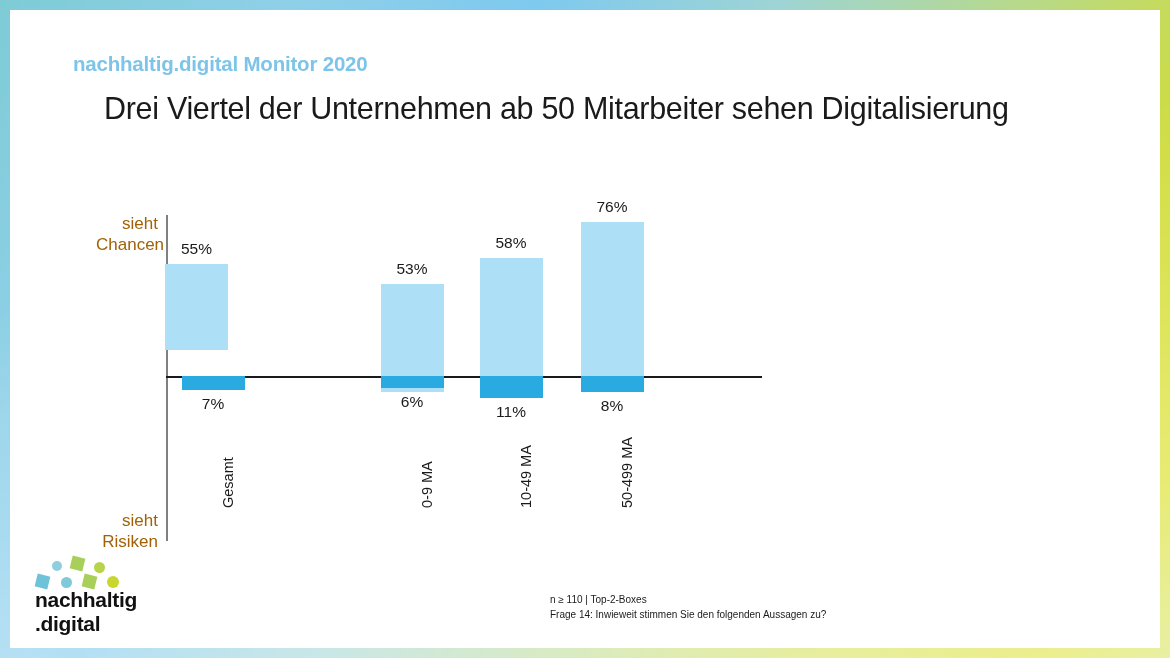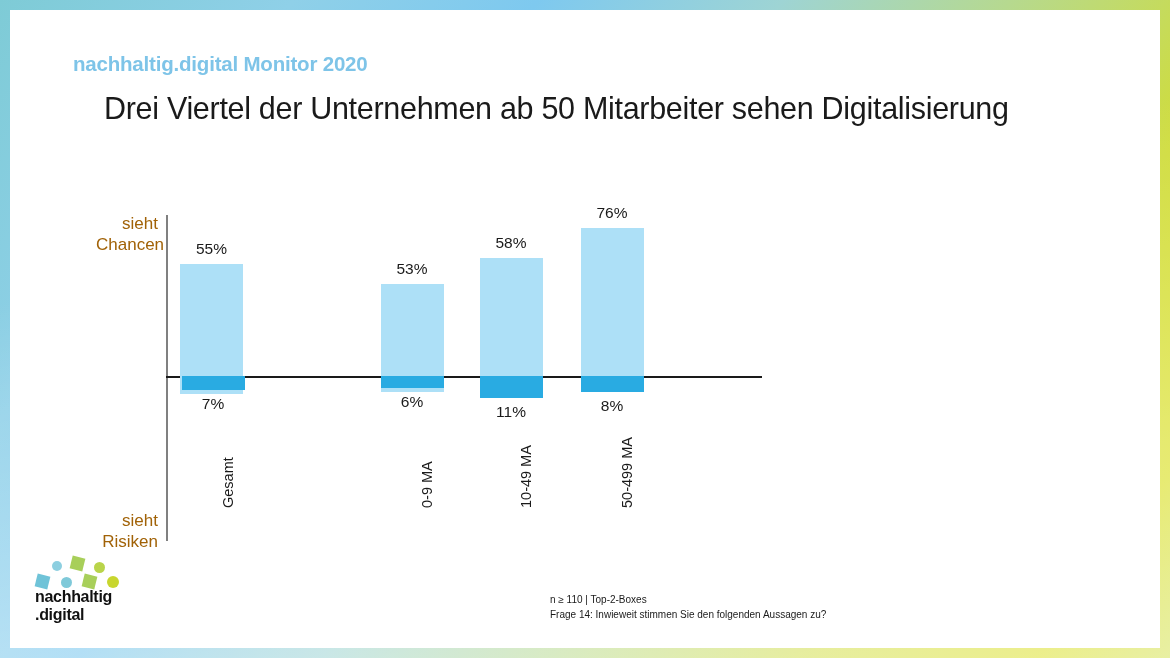--- a/index.html
+++ b/index.html
@@ -153,21 +153,21 @@
     height: 72px;
   }
   .logo-dots { position: absolute; left: 0; top: 0; width: 100px; height: 36px; }
   .dot { position: absolute; }
   .dot.circ { border-radius: 50%; }
   .dot.sq { transform: rotate(14deg); }
   .logo-text {
     position: absolute;
     left: 0;
     top: 33px;
-    font-size: 16px;
+    font-size: 21px;
     font-weight: bold;
     color: #111111;
     line-height: 1.14;
     letter-spacing: -0.3px;
   }
   .logo-text span { display: block; }
 
   .footer-left {
     position: absolute;
     left: 119px;
@@ -207,21 +207,21 @@
         <span>sieht</span>
         <span>Chancen</span>
       </div>
 
       <div class="axis-label axis-label-bottom">
         <span>sieht</span>
         <span>Risiken</span>
       </div>
 
       <div id="bars">
-          <div class="bar-group" style="left: 170px; top: 254.35px; width: 63px; height: 130px;">
+          <div class="bar-group" style="left: 155px; top: 254.35px; width: 63px; height: 86px;">
             <div class="bar-pos" style="height: 100%; background: rgb(173, 224, 247);"></div>
             <div class="val-top" style="top: -24px;">55%</div>
           </div>
           <div class="bar-group" style="left: 171.5px; top: 366px; width: 63px; height: 14.21px;">
             <div class="bar-neg" style="height: 100%; background: rgb(41, 171, 226);"></div>
             <div class="val-bottom" style="top: 19.21px;">7%</div>
           </div>
           <div class="cat-label" style="left: 210px; top: 498px;">Gesamt</div>
           <div class="bar-group" style="left: 370.5px; top: 258.41px; width: 63px; height: 107.59px; margin-top: 16px;">
             <div class="bar-pos" style="height: 100%; background: rgb(173, 224, 247);"></div>
@@ -234,21 +234,21 @@
           <div class="cat-label" style="left: 409px; top: 498px;">0-9 MA</div>
           <div class="bar-group" style="left: 469.5px; top: 248.26px; width: 63px; height: 117.74px;">
             <div class="bar-pos" style="height: 100%; background: rgb(173, 224, 247);"></div>
             <div class="val-top" style="top: -24px;">58%</div>
           </div>
           <div class="bar-group" style="left: 469.5px; top: 366px; width: 63px; height: 22.33px;">
             <div class="bar-neg" style="height: 100%; background: rgb(41, 171, 226);"></div>
             <div class="val-bottom" style="top: 27.33px;">11%</div>
           </div>
           <div class="cat-label" style="left: 508px; top: 498px;">10-49 MA</div>
-          <div class="bar-group" style="left: 570.5px; top: 218px; width: 63px; height: 157px;">
+          <div class="bar-group" style="left: 570.5px; top: 212px; width: 63px; height: 157px;">
             <div class="bar-pos" style="height: 100%; background: rgb(173, 224, 247);"></div>
             <div class="val-top" style="top: -24px;">76%</div>
           </div>
           <div class="bar-group" style="left: 570.5px; top: 366px; width: 63px; height: 16.24px;">
             <div class="bar-neg" style="height: 100%; background: rgb(41, 171, 226);"></div>
             <div class="val-bottom" style="top: 21.24px;">8%</div>
           </div>
           <div class="cat-label" style="left: 609px; top: 498px;">50-499 MA</div>
         </div>
     </div>

